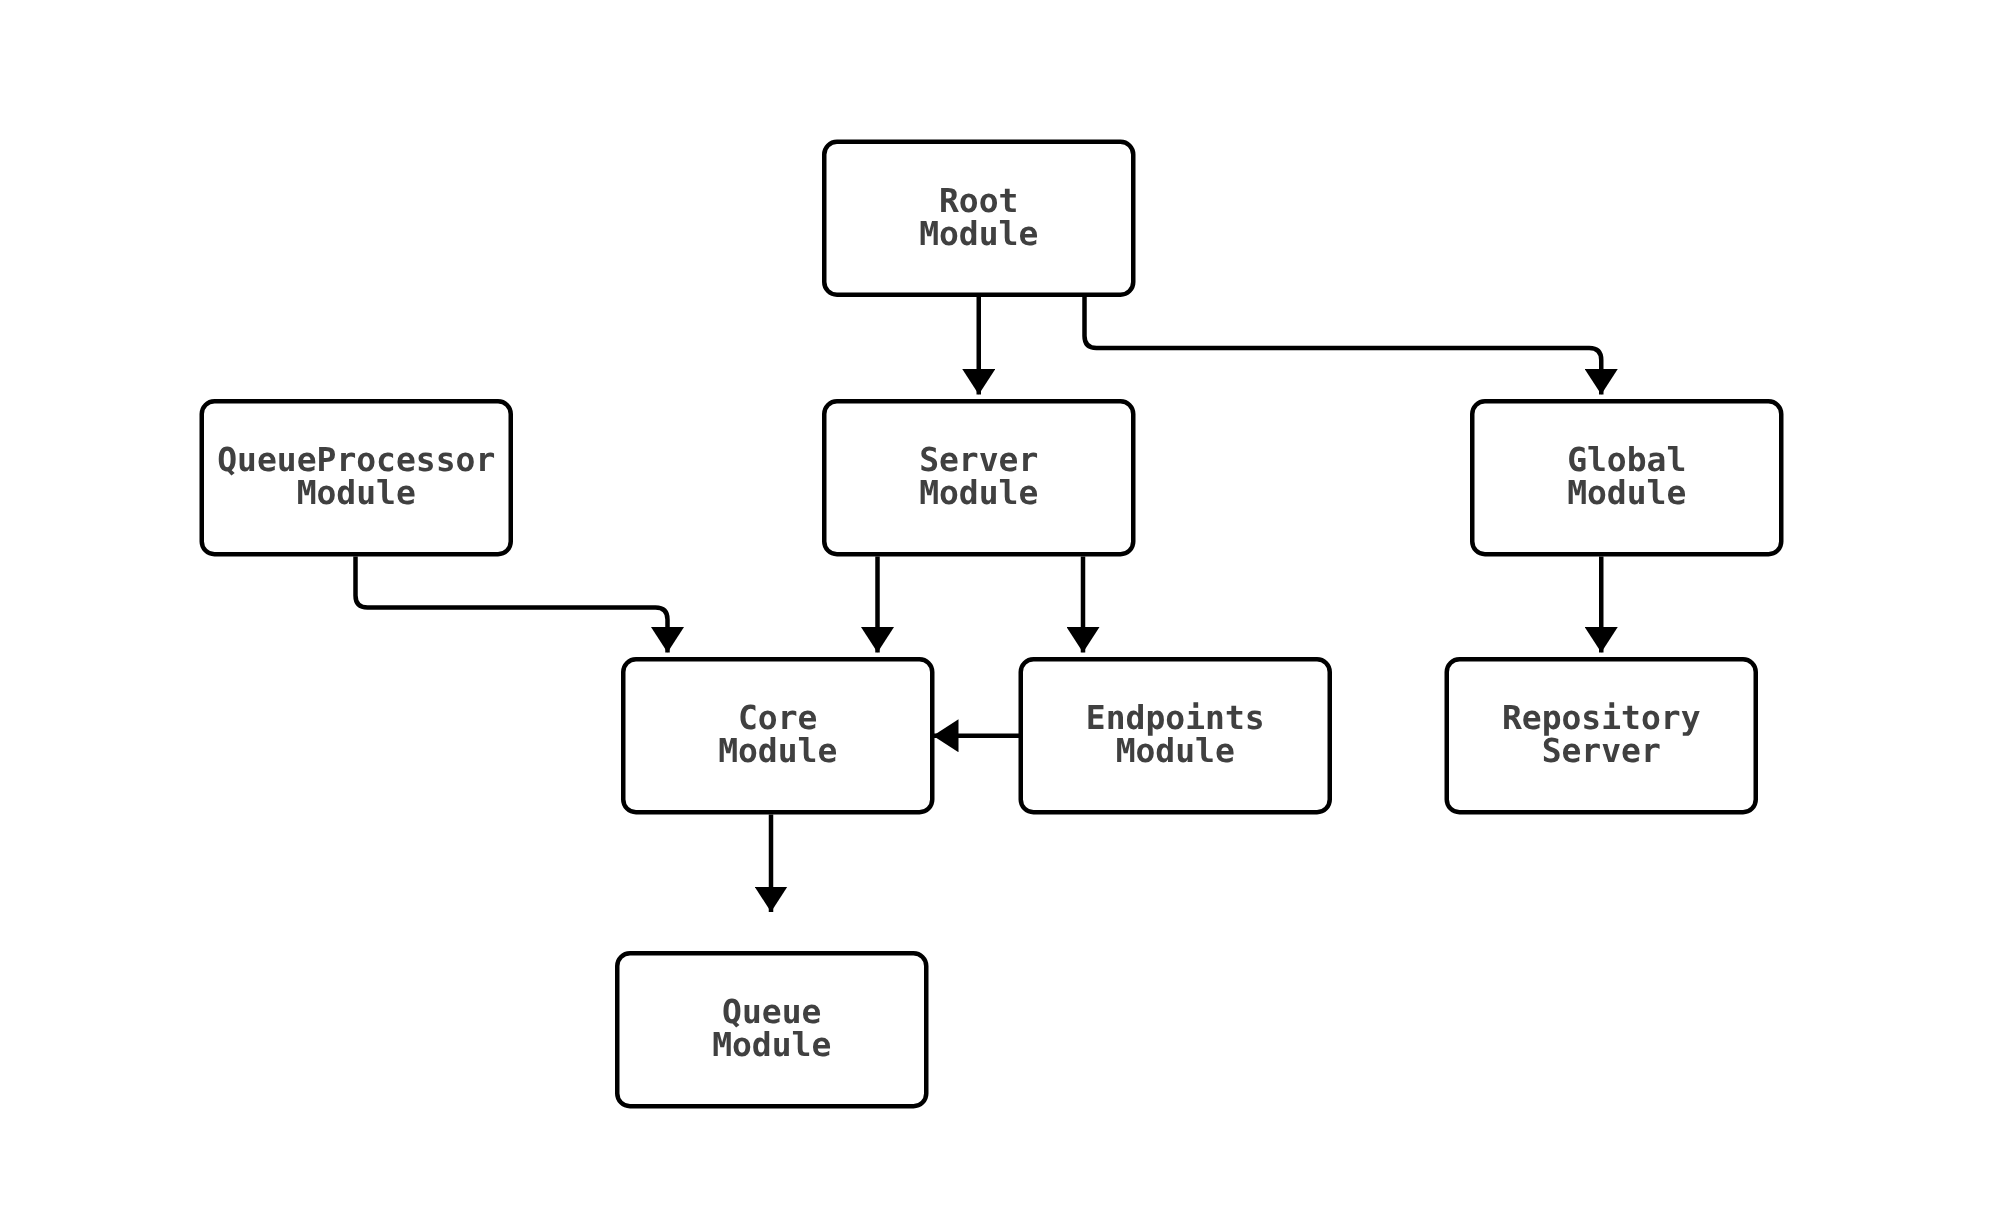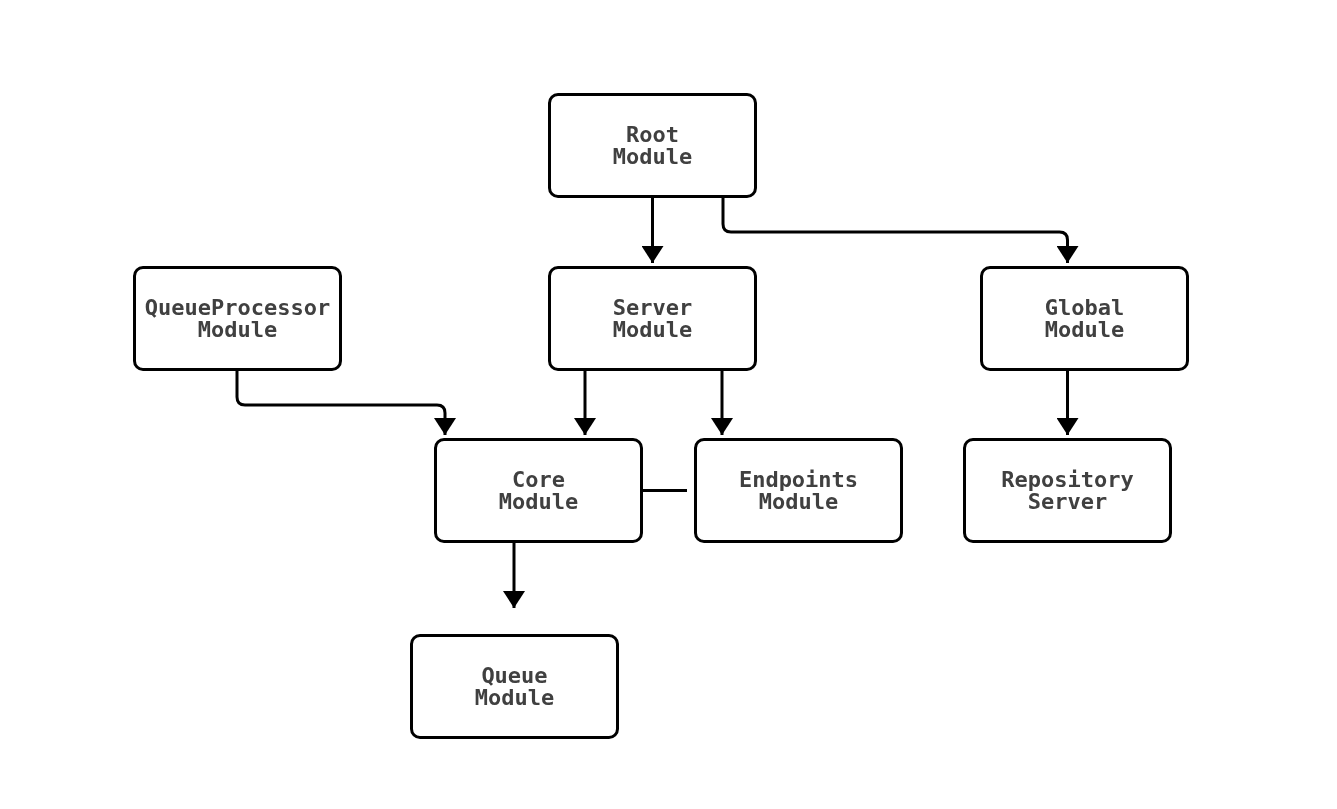--- a/index.html
+++ b/index.html
@@ -42,22 +42,22 @@
     white-space: pre-line;
     font-family: "DejaVu Sans Mono", "Liberation Mono", monospace;
     font-weight: bold;
     font-size: 22px;
     line-height: 22px;
   }
   .node-root          { left: 548px; top: 93px;  }
   .node-queueprocessor{ left: 133px; top: 266px; }
   .node-server        { left: 548px; top: 266px; }
   .node-global        { left: 980px; top: 266px; }
-  .node-core          { left: 434px; top: 438px; }
-  .node-endpoints     { left: 694px; top: 438px; }
+  .node-core          { left: 414px; top: 438px; }
+  .node-endpoints     { left: 679px; top: 438px; }
   .node-repository    { left: 963px; top: 438px; }
   .node-queue         { left: 410px; top: 611px; margin-top: 23px; }
 </style>
 </head>
 <body>
 
 <div class="canvas">
 
   <svg class="edges-layer" viewBox="0 0 1337 809" xmlns="http://www.w3.org/2000/svg">
     <defs>

